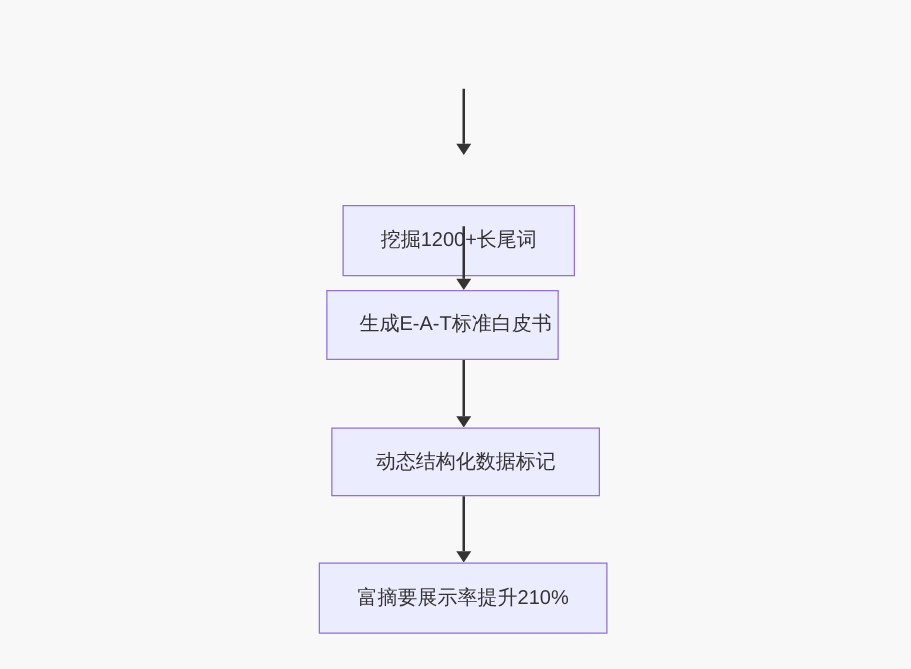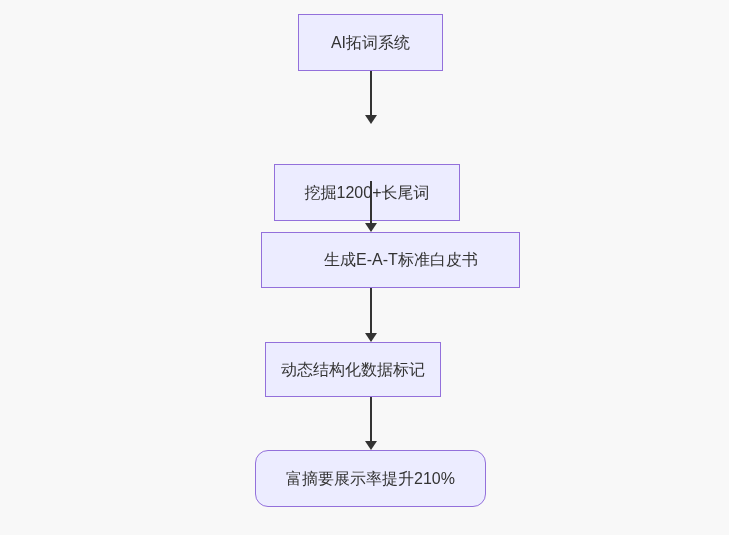--- a/index.html
+++ b/index.html
@@ -31,23 +31,23 @@
     text-align: center;
   }
   .node-label {
     color: var(--text);
     font-size: 16px;
     line-height: 1.2;
     white-space: nowrap;
   }
   .node-1 { left: 298px; top: 14px;  width: 145px; height: 57px; }
   .node-2 { left: 274px; top: 124px; width: 186px; height: 57px; margin-top: 40px; }
-  .node-3 { left: 261px; top: 232px; width: 259px; height: 56px; padding-left: 21px; }
-  .node-4 { left: 265px; top: 342px; width: 176px; height: 55px; }
-  .node-5 { left: 255px; top: 450px; width: 231px; height: 57px; border-radius: 13px; }
+  .node-3 { left: 261px; top: 232px; width: 186px; height: 56px; padding-left: 21px; }
+  .node-4 { left: 265px; top: 342px; width: 215px; height: 55px; }
+  .node-5 { left: 255px; top: 450px; width: 231px; height: 57px; }
   .edge {
     position: absolute;
     left: 364px;
     width: 13px;
     display: flex;
     flex-direction: column;
     align-items: center;
   }
   .edge-1 { top: 71px;  height: 53px; }
   .edge-2 { top: 181px; height: 51px; }
@@ -64,23 +64,20 @@
     border-left: 6px solid transparent;
     border-right: 6px solid transparent;
     border-top: 9px solid var(--arrow);
   }
 </style>
 </head>
 <body>
 
 <div class="canvas">
 
-  <div class="node node-1">
-    <span class="node-label">AI拓词系统</span>
-  </div>
 
   <div class="edge edge-1">
     <div class="edge-line"></div>
     <div class="edge-head"></div>
   </div>
 
   <div class="node node-2">
     <span class="node-label">挖掘1200+长尾词</span>
   </div>
 

